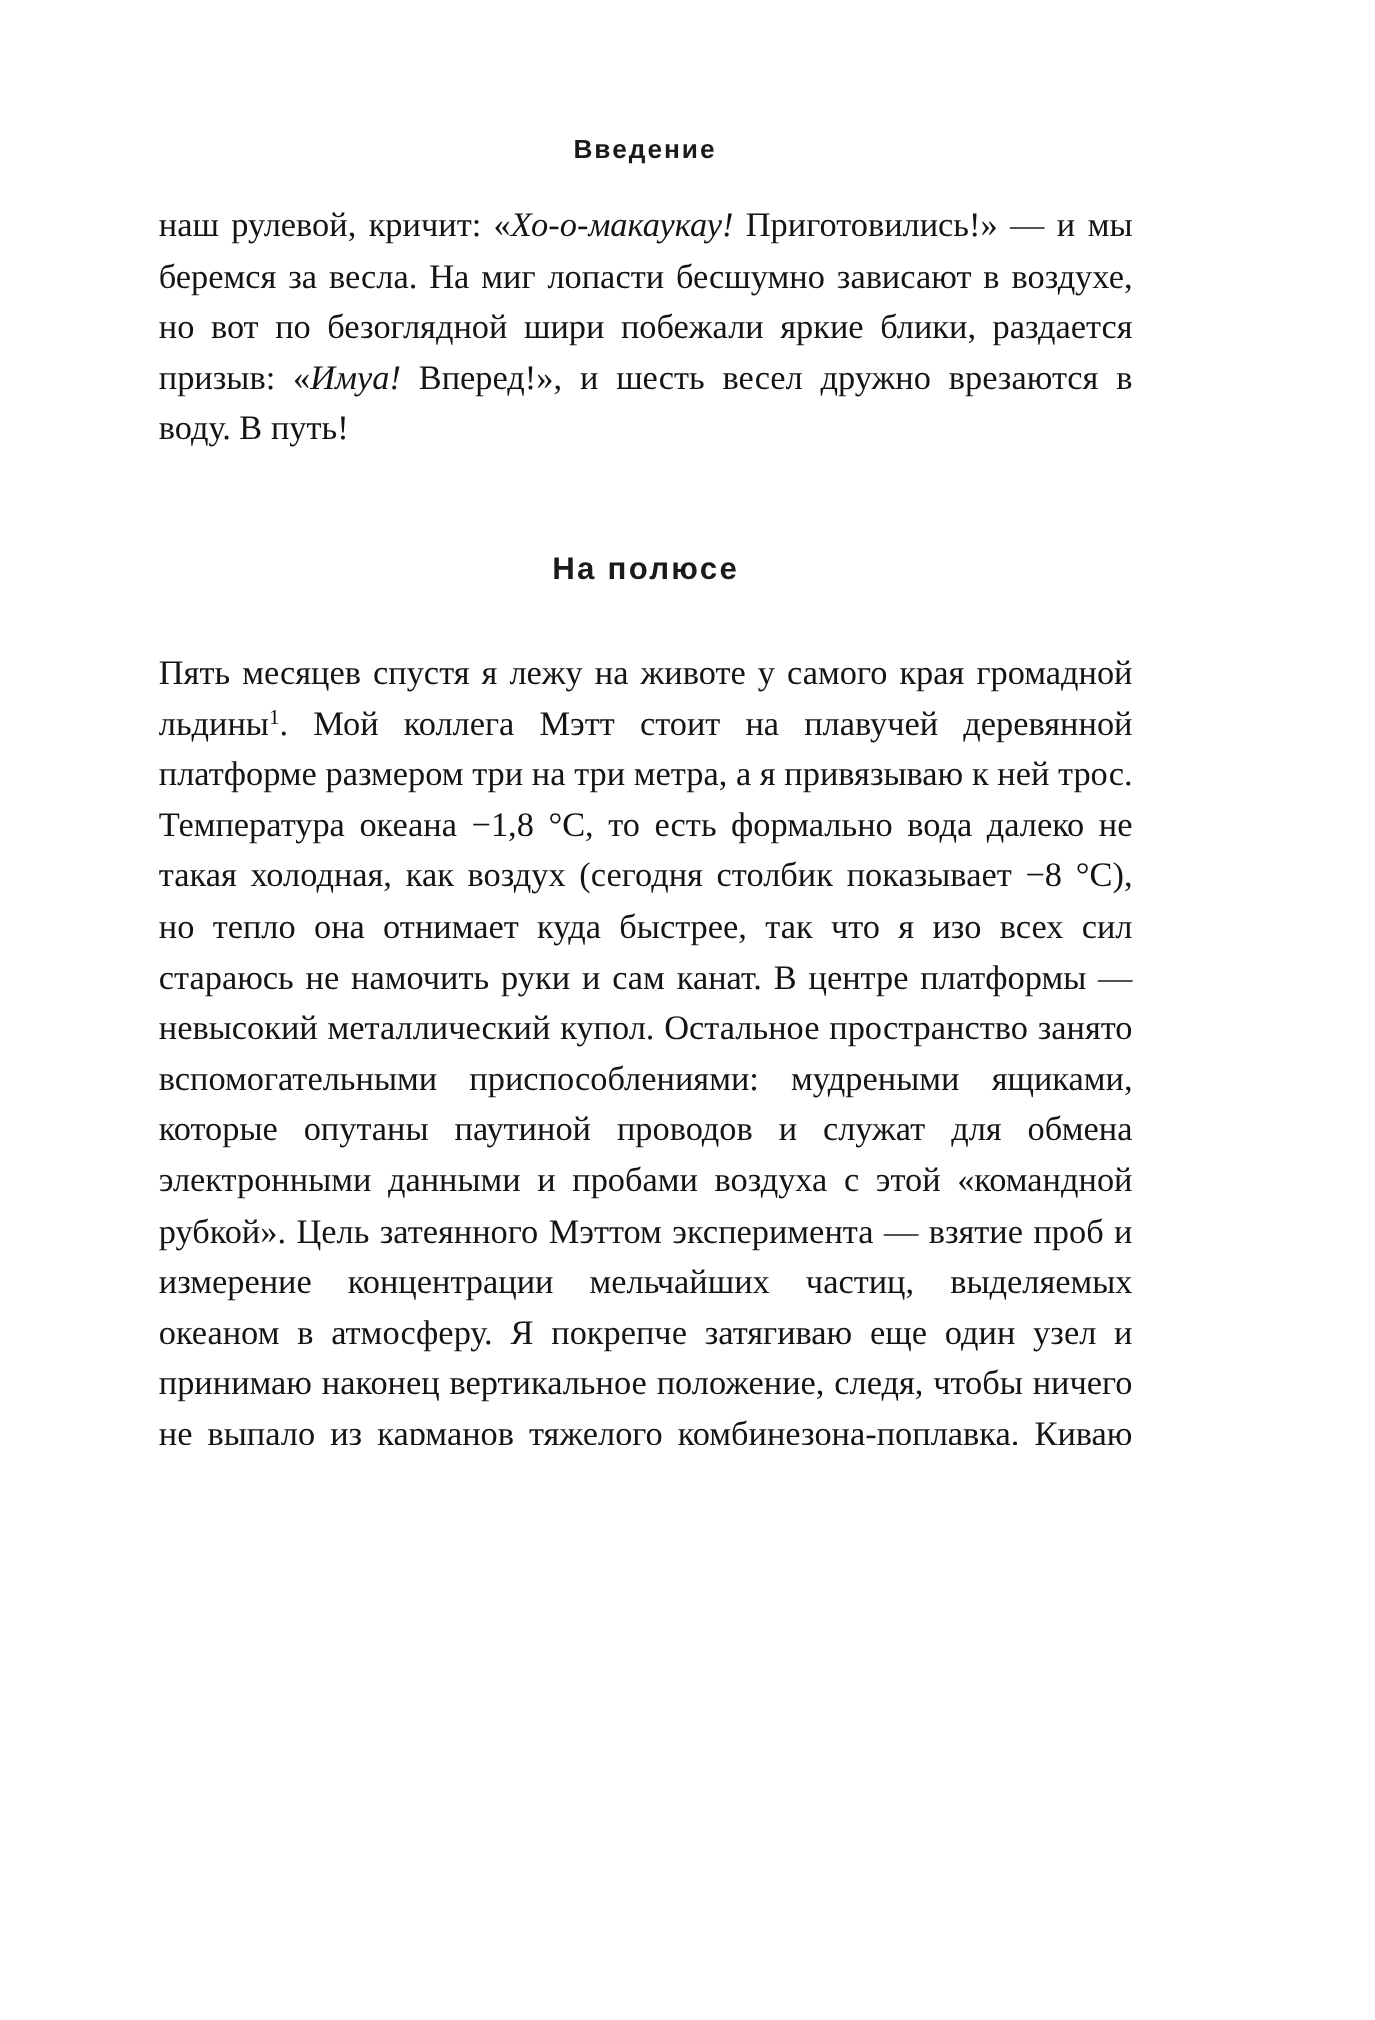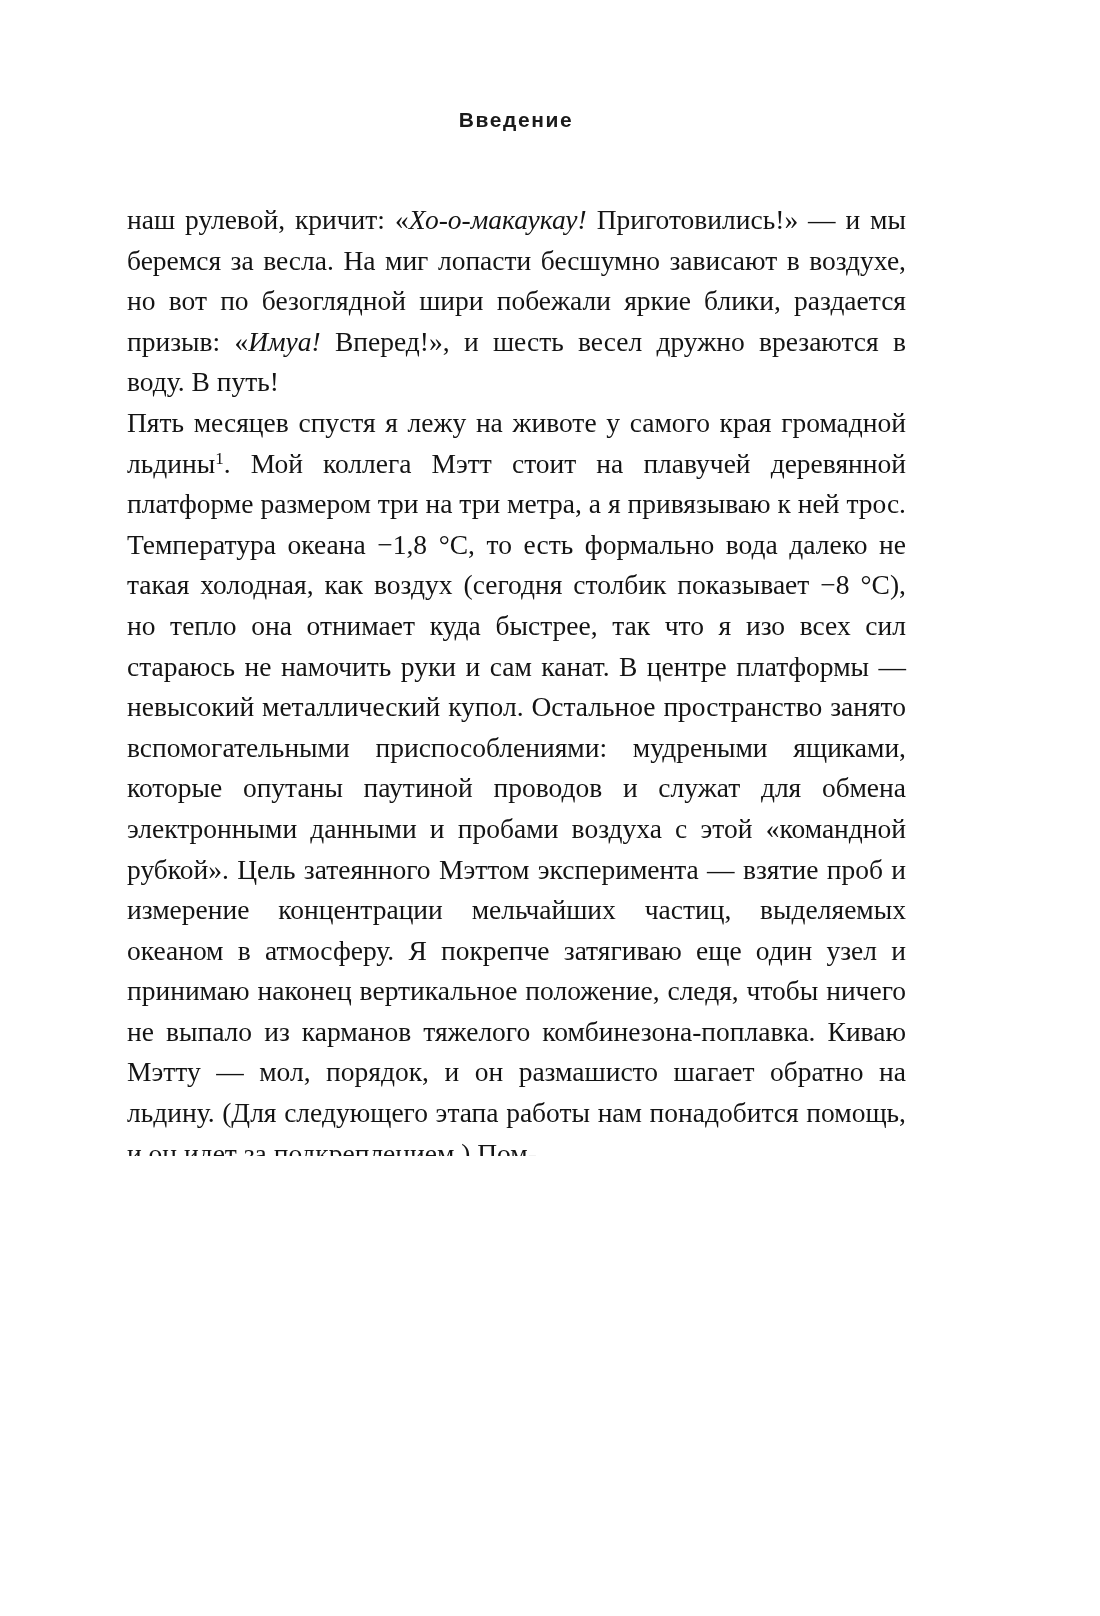--- a/index.html
+++ b/index.html
@@ -47,21 +47,20 @@
     line-height: 40.6px;
     text-align: justify;
     text-justify: inter-word;
     color: #141414;
     hyphens: manual;
     word-spacing: 0px;
   }
 
   p.body.first-para {
     text-indent: 0;
-    margin-top: 40px;
   }
 
   
   .section-heading {
     margin: 0;
     padding-top: 78px;
     padding-bottom: 48px;
     text-align: center;
     font-family: "Liberation Sans", sans-serif;
     font-weight: bold;
@@ -131,20 +130,21 @@
 <body>
 
 <div class="page">
 
   <div class="running-head">Введение</div>
 
   <div class="column">
 
     <p class="body first-para"><span>наш рулевой, кричит: «</span><i>Хо-о-макаукау!</i><span> Приготовились!» — и мы беремся за весла. На миг лопасти бесшумно зависают в воздухе, но вот по безоглядной шири побежали яркие блики, раздается призыв: «</span><i>Имуа!</i><span> Вперед!», и шесть весел дружно врезаются в воду. В путь!</span></p>
 
+    <h2 class="section-heading">На полюсе</h2>
 
     <p class="body"><span>Пять месяцев спустя я лежу на животе у самого края громадной льдины</span><sup class="fnmark">1</sup><span>. Мой коллега Мэтт стоит на плавучей деревянной платформе размером три на три метра, а я привязываю к ней трос. Температура океана </span><span class="nobr">−1,8 °C</span><span>, то есть формально вода далеко не такая холодная, как воздух (сегодня столбик показывает </span><span class="nobr">−8 °C</span><span>), но тепло она отнимает куда быстрее, так что я изо всех сил стараюсь не намочить руки и сам канат. В центре платформы — невысокий металлический купол. Остальное пространство занято вспомогательными приспособлениями: мудреными ящиками, которые опутаны паутиной проводов и служат для обмена электронными данными и пробами воздуха с этой «командной рубкой». Цель затеянного Мэттом эксперимента — взятие проб и измерение концентрации мельчайших частиц, выделяемых океаном в атмосферу. Я покрепче затягиваю еще один узел и принимаю наконец вертикальное положение, следя, чтобы ничего не выпало из карманов тяжелого комбинезона-поплавка. Киваю Мэтту — мол, порядок, и он размашисто шагает обратно на льдину. (Для следующего этапа работы нам понадобится помощь, и он идет за подкреплением.) Пом-</span></p>
 
   </div>
 
   <div class="footnote-block">
     <hr class="footnote-rule">
   </div>
 
   <div class="folio">6</div>

